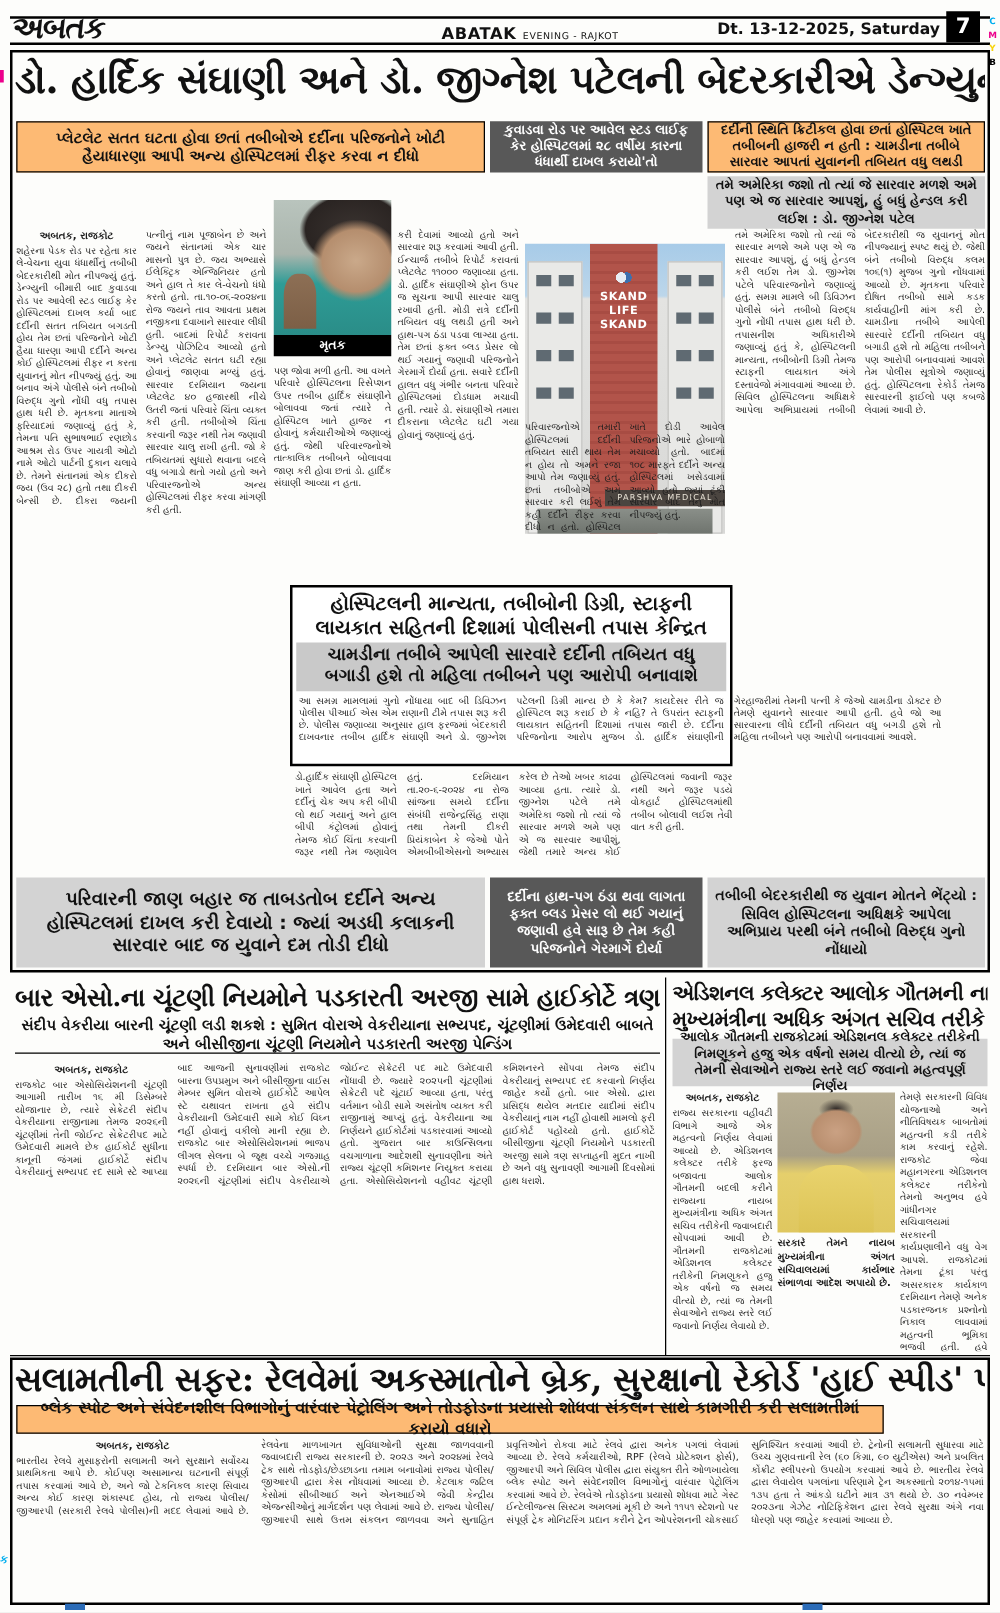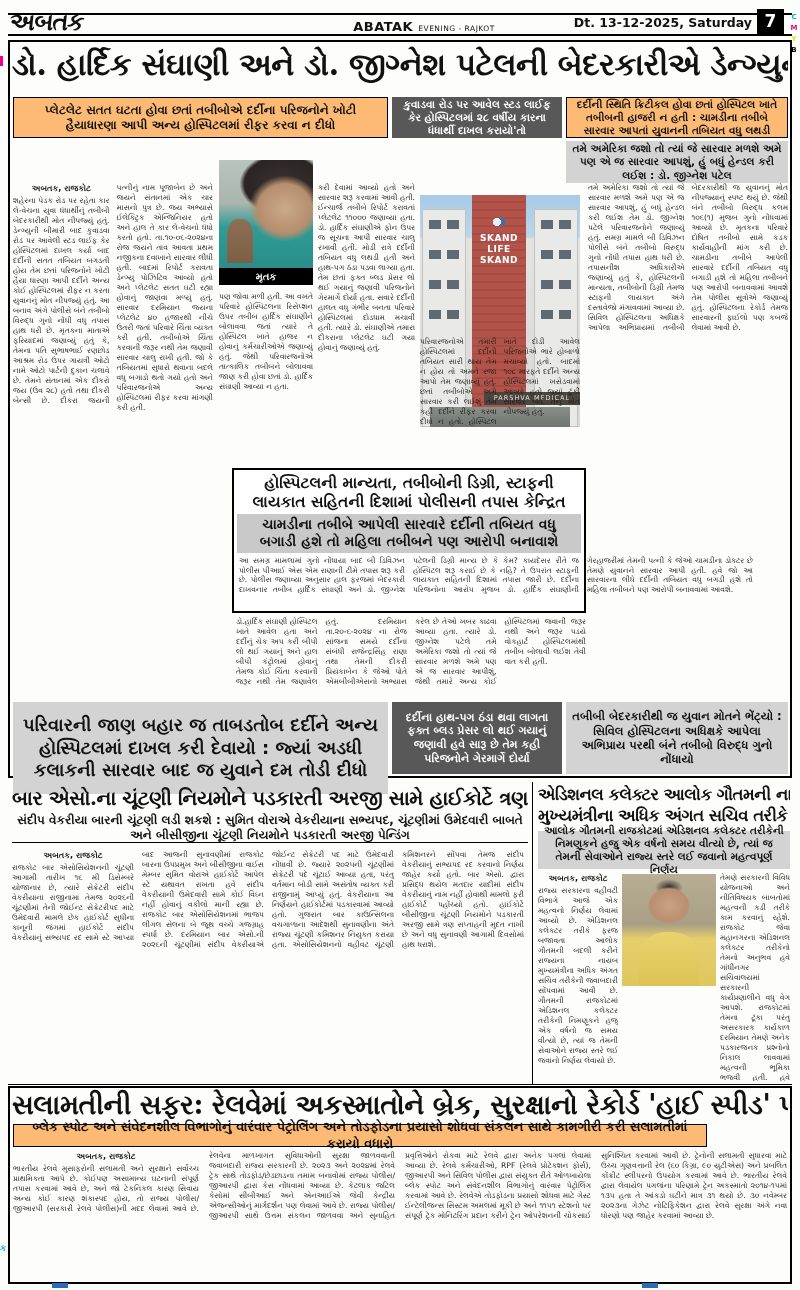--- a/index.html
+++ b/index.html
@@ -161,21 +161,21 @@
   <div class="bodytxt cols2" style="left:420px; top:337px; width:160px; height:127px;">પરિવારજનોએ તમારી હોસ્પિટલમાં દર્દીની તબિયત સારી થાય તેમ ન હોય તો અમને રજા આપો તેમ જણાવ્યું હતું. છતાં તબીબોએ અમે સારવાર કરી લઈશું તેમ કહી દર્દીને રીફર કરવા દીધો ન હતો. હોસ્પિટલ ખાતે દોડી આવેલ પરિજનોએ ભારે હોબાળો મચાવ્યો હતો. બાદમાં ૧૦૮ મારફતે દર્દીને અન્ય હોસ્પિટલમાં ખસેડવામાં આવ્યો હતો જ્યાં ટૂંકી સારવાર બાદ તેનું મોત નીપજ્યું હતું.</div>
   <div class="bodytxt cols4" style="left:236px; top:617px; width:350px; height:77px;">ડો.હાર્દિક સંઘાણી હોસ્પિટલ ખાતે આવેલ હતા અને દર્દીનું ચેક અપ કરી બીપી લો થઈ ગયાનું અને હાલ બીપી કંટ્રોલમાં હોવાનું તેમજ કોઈ ચિંતા કરવાની જરૂર નથી તેમ જણાવેલ હતું. દરમિયાન તા.૨૦-૬-૨૦૨૪ ના રોજ સાંજના સમયે દર્દીના સંબંધી રાજેન્દ્રસિંહ રાણા તથા તેમની દીકરી પ્રિયંકાબેન કે જેઓ પોતે એમબીબીએસનો અભ્યાસ કરેલ છે તેઓ ખબર કાઢવા આવ્યા હતા. ત્યારે ડો. જીગ્નેશ પટેલે તમે અમેરિકા જશો તો ત્યાં જે સારવાર મળશે અમે પણ એ જ સારવાર આપીશું, જેથી તમારે અન્ય કોઈ હોસ્પિટલમાં જવાની જરૂર નથી અને જરૂર પડયે વોકહાર્ટ હોસ્પિટલમાંથી તબીબ બોલાવી લઈશ તેવી વાત કરી હતી.</div>
   <div class="bodytxt cols2" style="left:588px; top:183px; width:200px; height:511px;">તમે અમેરિકા જશો તો ત્યાં જે સારવાર મળશે અમે પણ એ જ સારવાર આપશું, હું બધું હેન્ડલ કરી લઈશ તેમ ડો. જીગ્નેશ પટેલે પરિવારજનોને જણાવ્યું હતું. સમગ્ર મામલે બી ડિવિઝન પોલીસે બંને તબીબો વિરુદ્ધ ગુનો નોંધી તપાસ હાથ ધરી છે. તપાસનીશ અધિકારીએ જણાવ્યું હતું કે, હોસ્પિટલની માન્યતા, તબીબોની ડિગ્રી તેમજ સ્ટાફની લાયકાત અંગે દસ્તાવેજો મંગાવવામાં આવ્યા છે. સિવિલ હોસ્પિટલના અધિક્ષકે આપેલા અભિપ્રાયમાં તબીબી બેદરકારીથી જ યુવાનનું મોત નીપજ્યાનું સ્પષ્ટ થયું છે. જેથી બંને તબીબો વિરુદ્ધ કલમ ૧૦૬(૧) મુજબ ગુનો નોંધવામાં આવ્યો છે. મૃતકના પરિવારે દોષિત તબીબો સામે કડક કાર્યવાહીની માંગ કરી છે. ચામડીના તબીબે આપેલી સારવારે દર્દીની તબિયત વધુ બગાડી હશે તો મહિલા તબીબને પણ આરોપી બનાવવામાં આવશે તેમ પોલીસ સૂત્રોએ જણાવ્યું હતું. હોસ્પિટલના રેકોર્ડ તેમજ સારવારની ફાઈલો પણ કબજે લેવામાં આવી છે.</div>
 
   <div class="cbox" style="left:232px; top:468px; width:354px; height:145px;">
     <div class="cb-head">હોસ્પિટલની માન્યતા, તબીબોની ડિગ્રી, સ્ટાફની લાયકાત સહિતની દિશામાં પોલીસની તપાસ કેન્દ્રિત</div>
     <div class="cb-sub">ચામડીના તબીબે આપેલી સારવારે દર્દીની તબિયત વધુ બગાડી હશે તો મહિલા તબીબને પણ આરોપી બનાવાશે</div>
     <div class="cb-body" style="height:47px;">આ સમગ્ર મામલામાં ગુનો નોંધાયા બાદ બી ડિવિઝન પોલીસ પીઆઈ એસ એમ રાણાની ટીમે તપાસ શરૂ કરી છે. પોલીસ જણાવ્યા અનુસાર હાલ ફરજમાં બેદરકારી દાખવનાર તબીબ હાર્દિક સંઘાણી અને ડો. જીગ્નેશ પટેલની ડિગ્રી માન્ય છે કે કેમ? કાયદેસર રીતે જ હોસ્પિટલ શરૂ કરાઈ છે કે નહિ? તે ઉપરાંત સ્ટાફની લાયકાત સહિતની દિશામાં તપાસ જારી છે. દર્દીના પરિજનોના આરોપ મુજબ ડો. હાર્દિક સંઘાણીની ગેરહાજરીમાં તેમની પત્ની કે જેઓ ચામડીના ડોક્ટર છે તેમણે યુવાનને સારવાર આપી હતી. હવે જો આ સારવારના લીધે દર્દીની તબિયત વધુ બગડી હશે તો મહિલા તબીબને પણ આરોપી બનાવવામાં આવશે.</div>
   </div>
 
-  <div class="subbox graybox" style="left:13px; top:702px; width:375px; height:92px; font-size:18px;">પરિવારની જાણ બહાર જ તાબડતોબ દર્દીને અન્ય હોસ્પિટલમાં દાખલ કરી દેવાયો : જ્યાં અડધી કલાકની સારવાર બાદ જ યુવાને દમ તોડી દીધો</div>
+  <div class="subbox graybox" style="left:13px; top:702px; width:375px; height:72px; font-size:15px;">પરિવારની જાણ બહાર જ તાબડતોબ દર્દીને અન્ય હોસ્પિટલમાં દાખલ કરી દેવાયો : જ્યાં અડધી કલાકની સારવાર બાદ જ યુવાને દમ તોડી દીધો</div>
   <div class="subbox darkbox" style="left:392px; top:702px; width:170px; height:72px; font-size:11px;">દર્દીના હાથ-પગ ઠંડા થવા લાગતા ફક્ત બ્લડ પ્રેસર લો થઈ ગયાનું જણાવી હવે સારૂ છે તેમ કહી પરિજનોને ગેરમાર્ગે દોર્યા</div>
   <div class="subbox graybox" style="left:566px; top:702px; width:222px; height:72px; font-size:11.5px;">તબીબી બેદરકારીથી જ યુવાન મોતને ભેંટ્યો : સિવિલ હોસ્પિટલના અધિક્ષકે આપેલા અભિપ્રાય પરથી બંને તબીબો વિરુદ્ધ ગુનો નોંધાયો</div>
 
   <div class="vline" style="left:532px; top:782px; height:302px;"></div>
   <div class="hline" style="left:8px; top:1084px; width:784px;"></div>
 
   <div class="headline" style="left:12px; top:786px; width:516px; font-size:20px;">બાર એસો.ના ચૂંટણી નિયમોને પડકારતી અરજી સામે હાઈકોર્ટે ત્રણ સપ્તાહની મુદત નાખી</div>
   <div class="subbox" style="left:12px; top:813px; width:516px; height:30px; font-size:12px; border-bottom:1.5px solid #000;">સંદીપ વેકરીયા બારની ચૂંટણી લડી શકશે : સુમિત વોરાએ વેકરીયાના સભ્યપદ, ચૂંટણીમાં ઉમેદવારી બાબતે અને બીસીજીના ચૂંટણી નિયમોને પડકારતી અરજી પેન્ડિંગ</div>
   <div class="bodytxt cols4" style="left:12px; top:850px; width:512px; height:230px;">
     <div class="dateline">અબતક, રાજકોટ</div>
@@ -184,20 +184,21 @@
 
   <div class="headline" style="left:538px; top:785px; width:252px; font-size:16.5px;">એડિશનલ કલેક્ટર આલોક ગૌતમની નાયબ</div>
   <div class="headline" style="left:538px; top:806px; width:252px; font-size:16.5px;">મુખ્યમંત્રીના અધિક અંગત સચિવ તરીકે વરણી</div>
   <div class="subbox graybox" style="left:538px; top:831px; width:252px; height:38px; font-size:10.5px;">આલોક ગૌતમની રાજકોટમાં એડિશનલ કલેક્ટર તરીકેની નિમણૂકને હજુ એક વર્ષનો સમય વીત્યો છે, ત્યાં જ તેમની સેવાઓને રાજ્ય સ્તરે લઈ જવાનો મહત્વપૂર્ણ નિર્ણય</div>
 
   <div class="bodytxt" style="left:538px; top:873px; width:80px; height:208px;">
     <div class="dateline">અબતક, રાજકોટ</div>
     <div>રાજ્ય સરકારના વહીવટી વિભાગે આજે એક મહત્વનો નિર્ણય લેવામાં આવ્યો છે. એડિશનલ કલેક્ટર તરીકે ફરજ બજાવતા આલોક ગૌતમની બદલી કરીને રાજ્યના નાયબ મુખ્યમંત્રીના અધિક અંગત સચિવ તરીકેની જવાબદારી સોંપવામાં આવી છે. ગૌતમની રાજકોટમાં એડિશનલ કલેક્ટર તરીકેની નિમણૂકને હજુ એક વર્ષનો જ સમય વીત્યો છે, ત્યાં જ તેમની સેવાઓને રાજ્ય સ્તરે લઈ જવાનો નિર્ણય લેવાયો છે.</div>
   </div>
   <div class="photo officer" style="left:622px; top:874px; width:94px; height:112px;"></div>
+  <div class="bodytxt" style="left:622px; top:990px; width:94px; height:90px; font-size:8px; font-weight:700;">સરકારે તેમને નાયબ મુખ્યમંત્રીના અંગત સચિવાલયમાં કાર્યભાર સંભાળવા આદેશ અપાયો છે.</div>
   <div class="bodytxt" style="left:720px; top:873px; width:70px; height:208px;">તેમણે સરકારની વિવિધ યોજનાઓ અને નીતિવિષયક બાબતોમાં મહત્વની કડી તરીકે કામ કરવાનું રહેશે. રાજકોટ જેવા મહાનગરના એડિશનલ કલેક્ટર તરીકેનો તેમનો અનુભવ હવે ગાંધીનગર સચિવાલયમાં સરકારની કાર્યપ્રણાલીને વધુ વેગ આપશે. રાજકોટમાં તેમના ટૂંકા પરંતુ અસરકારક કાર્યકાળ દરમિયાન તેમણે અનેક પડકારજનક પ્રશ્નોનો નિકાલ લાવવામાં મહત્વની ભૂમિકા ભજવી હતી. હવે રાજકોટમાં ખાલી પડેલી જગ્યા પર નવી નિમણૂક કરાશે.</div>
 
   <div class="artbox" style="left:8px; top:1086px; width:784px; height:198px;"></div>
   <div class="headline" style="left:12px; top:1089px; width:776px; font-size:27px;">સલામતીની સફર: રેલવેમાં અકસ્માતોને બ્રેક, સુરક્ષાનો રેકોર્ડ 'હાઈ સ્પીડ' પર</div>
   <div class="subbox whitebox" style="left:13px; top:1124px; width:694px; height:23px; font-size:13px;">બ્લેક સ્પોટ અને સંવેદનશીલ વિભાગોનું વારંવાર પેટ્રોલિંગ અને તોડફોડના પ્રયાસો શોધવા સંકલન સાથે કામગીરી કરી સલામતીમાં કરાયો વધારો</div>
   <div class="bodytxt cols4" style="left:13px; top:1151px; width:774px; height:128px; column-gap:10px;">
     <div class="dateline">અબતક, રાજકોટ</div>
     <div>ભારતીય રેલવે મુસાફરોની સલામતી અને સુરક્ષાને સર્વોચ્ચ પ્રાથમિકતા આપે છે. કોઈપણ અસામાન્ય ઘટનાની સંપૂર્ણ તપાસ કરવામાં આવે છે, અને જો ટેકનિકલ કારણ સિવાય અન્ય કોઈ કારણ શંકાસ્પદ હોય, તો રાજ્ય પોલીસ/જીઆરપી (સરકારી રેલવે પોલીસ)ની મદદ લેવામાં આવે છે. રેલવેના માળખાગત સુવિધાઓની સુરક્ષા જાળવવાની જવાબદારી રાજ્ય સરકારની છે. ૨૦૨૩ અને ૨૦૨૪માં રેલવે ટ્રેક સાથે તોડફોડ/છેડછાડના તમામ બનાવોમાં રાજ્ય પોલીસ/જીઆરપી દ્વારા કેસ નોંધવામાં આવ્યા છે. કેટલાક જટિલ કેસોમાં સીબીઆઈ અને એનઆઈએ જેવી કેન્દ્રીય એજન્સીઓનું માર્ગદર્શન પણ લેવામાં આવે છે. રાજ્ય પોલીસ/જીઆરપી સાથે ઉત્તમ સંકલન જાળવવા અને સુનાહિત પ્રવૃત્તિઓને રોકવા માટે રેલવે દ્વારા અનેક પગલાં લેવામાં આવ્યા છે. રેલવે કર્મચારીઓ, RPF (રેલવે પ્રોટેક્શન ફોર્સ), જીઆરપી અને સિવિલ પોલીસ દ્વારા સંયુક્ત રીતે ઓળખાયેલા બ્લેક સ્પોટ અને સંવેદનશીલ વિભાગોનું વારંવાર પેટ્રોલિંગ કરવામાં આવે છે. રેલવેએ તોડફોડના પ્રયાસો શોધવા માટે ગેસ્ટ ઈન્ટેલીજન્સ સિસ્ટમ અમલમાં મૂકી છે અને ૧૧૫૧ સ્ટેશનો પર સંપૂર્ણ ટ્રેક મોનિટરિંગ પ્રદાન કરીને ટ્રેન ઓપરેશનની ચોકસાઈ સુનિશ્ચિત કરવામાં આવી છે. ટ્રેનોની સલામતી સુધારવા માટે ઉચ્ચ ગુણવત્તાની રેલ (૬૦ કિગ્રા, ૯૦ યુટીએસ) અને પ્રબલિત કોંક્રીટ સ્લીપરનો ઉપયોગ કરવામાં આવે છે. ભારતીય રેલવે દ્વારા લેવાયેલ પગલાંના પરિણામે ટ્રેન અકસ્માતો ૨૦૧૪-૧૫માં ૧૩૫ હતા તે આંકડો ઘટીને માત્ર ૩૧ થયો છે. ૩૦ નવેમ્બર ૨૦૨૩ના ગેઝેટ નોટિફિકેશન દ્વારા રેલવે સુરક્ષા અંગે નવા ધોરણો પણ જાહેર કરવામાં આવ્યા છે.</div>
   </div>
 

